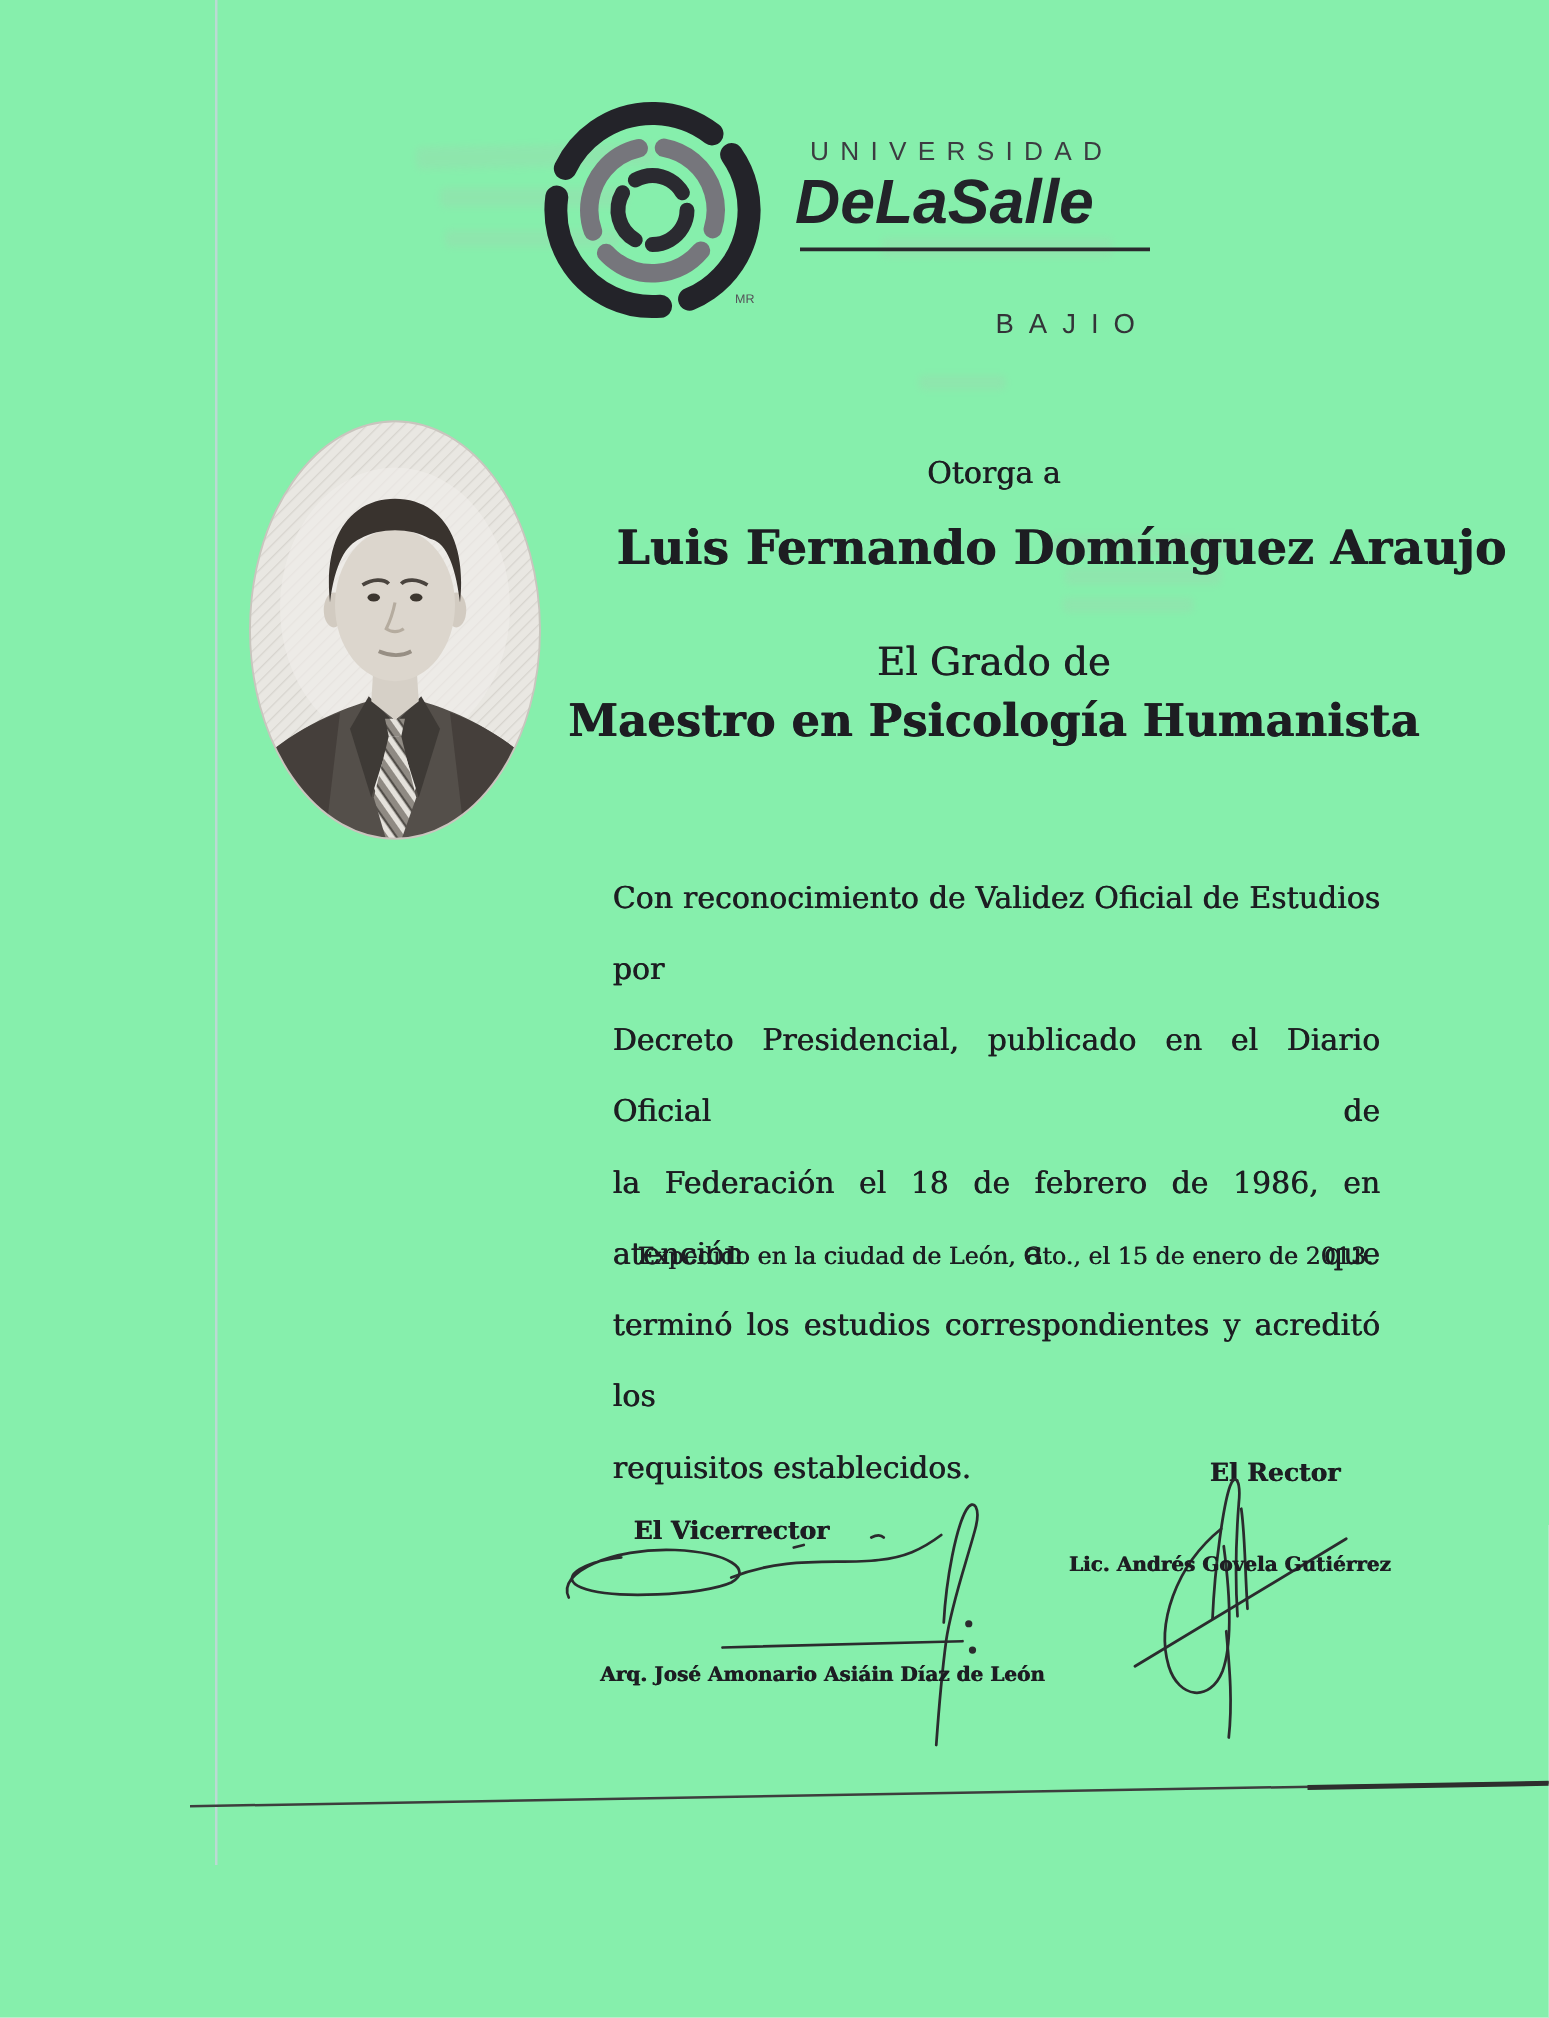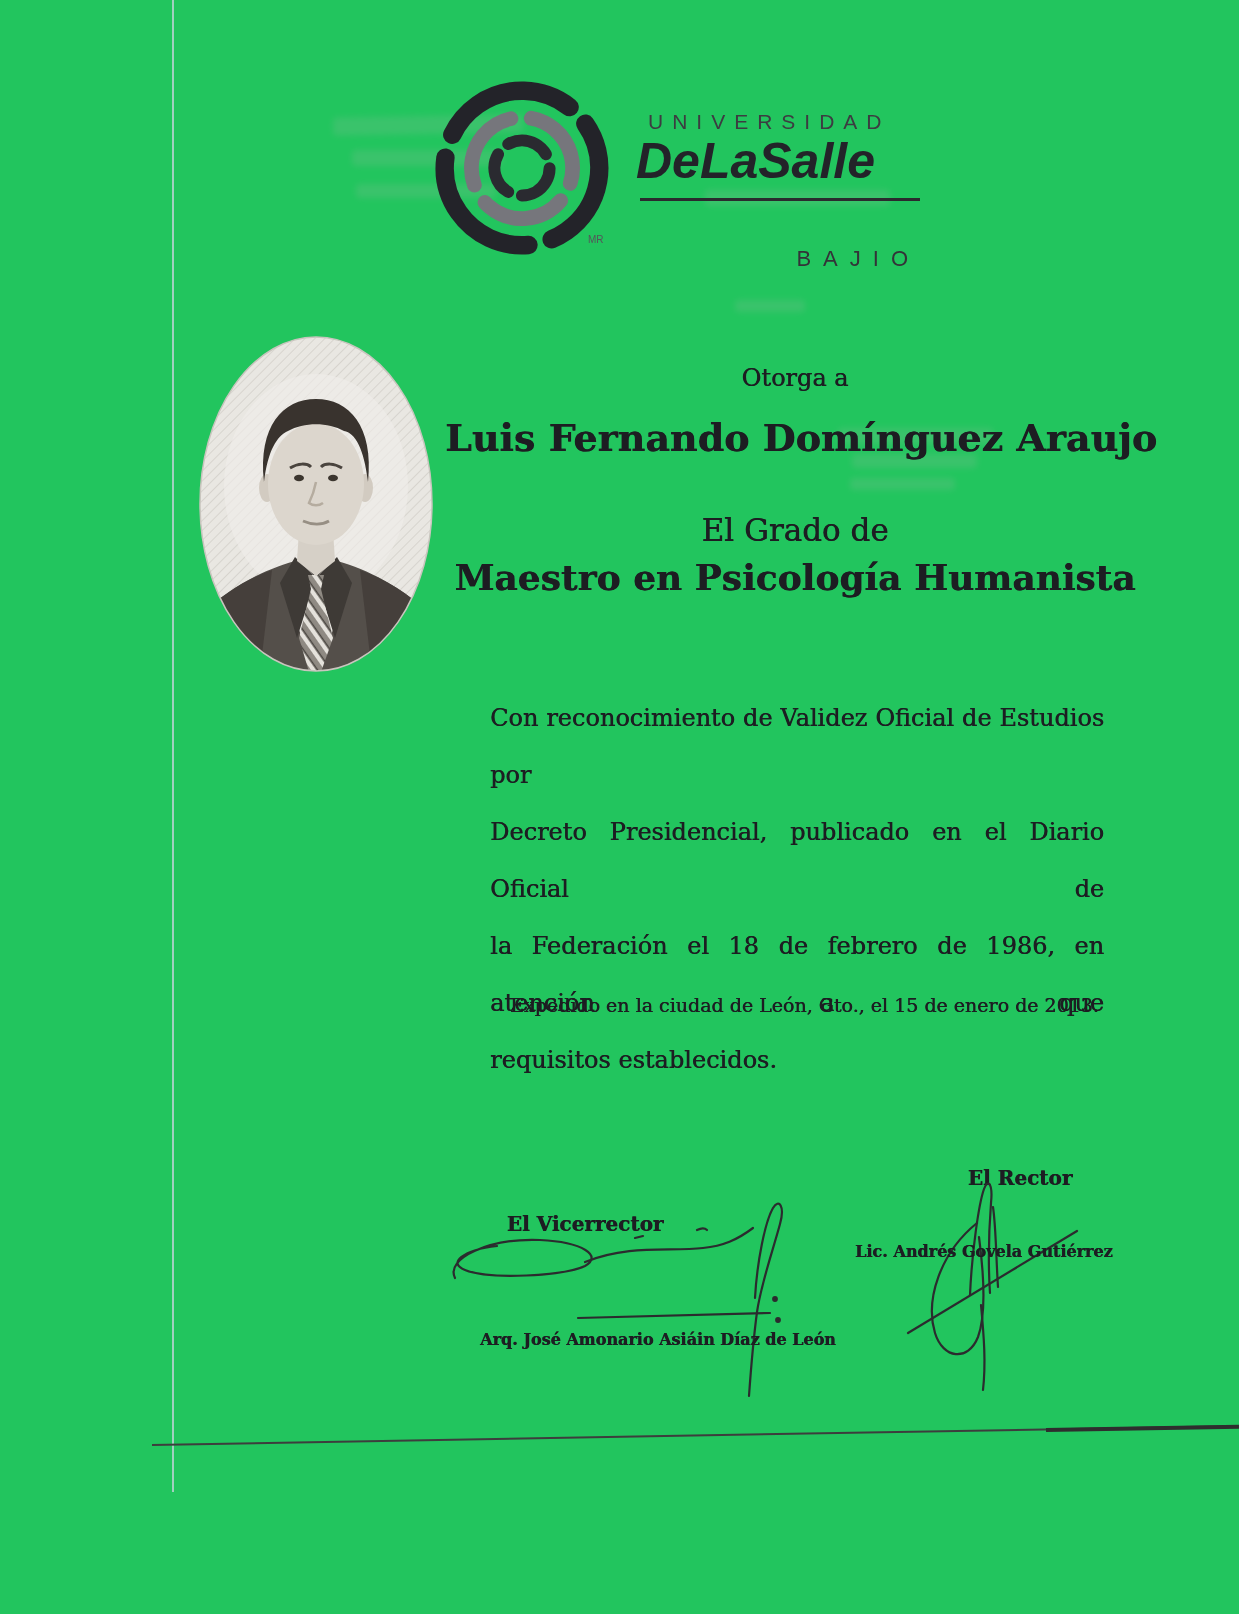--- a/index.html
+++ b/index.html
@@ -1,19 +1,19 @@
 <!DOCTYPE html>
 <html><head>
 <meta charset="utf-8">
 <style>
   html,body{margin:0;padding:0;background:#e8e8e6;}
   .page{
     position:relative;
     width:1239px;height:1614px;
-    background:#22c55e;
+    background:#86efac;
     overflow:hidden;
     font-family:"DejaVu Serif", serif;
     color:#1d1d22;
   }
   .abs{position:absolute;}
   
   .v-scanline{left:172px;top:0;width:2px;height:1492px;background:#ccd3e0;opacity:.75;}
   .h-paperedge{left:152px;top:1444px;width:1092px;height:2px;background:#3d3d3d;
     transform:rotate(-1deg);transform-origin:left center;}
   .h-paperedge-thick{left:1046px;top:1428px;width:196px;height:3.5px;background:#2e2e2e;
@@ -26,21 +26,21 @@
   .logo-delasalle{left:636px;top:132px;font-family:"Liberation Sans",sans-serif;
     font-size:50px;font-weight:bold;font-style:italic;letter-spacing:0px;color:#232329;white-space:nowrap;}
   .logo-divider{left:640px;top:198px;width:280px;height:3px;background:#2a2a2e;}
   .logo-bajio{left:640px;top:206px;width:280px;text-align:right;font-family:"Liberation Sans",sans-serif;
     font-size:22px;letter-spacing:12px;color:#333338;white-space:nowrap;margin-top:40px;}
   .logo-mr{left:588px;top:234px;font-family:Liberation Sans, sans-serif;font-size:10px;color:#55555a;}
   
   .blackletter{font-family:"DejaVu Serif",serif;color:#1d1d22;text-shadow:0.5px 0 0 currentColor;}
   .center-col{left:445px;width:700px;text-align:center;white-space:nowrap;}
   .otorga{top:364px;font-size:24px;}
-  .recipient{top:415px;font-size:38px;font-weight:bold;}
+  .recipient{top:415px;font-size:38px;font-weight:bold;margin-left:48px;}
   .grado{top:512px;font-size:31px;}
   .degree{top:556px;font-size:36px;font-weight:bold;}
   
   .body-par{left:490px;top:690px;width:614px;font-size:24px;line-height:57px;}
   .body-line{text-align:justify;text-align-last:justify;}
   .body-line.last{text-align-last:left;}
   .issued{left:510px;top:994px;font-size:19px;white-space:nowrap;text-align:center;}
   
   .sig-title{font-size:20px;font-weight:bold;text-align:center;white-space:nowrap;}
   .vicerrector-title{left:470px;top:1212px;width:230px;}
@@ -136,20 +136,21 @@
 
   <div class="abs center-col otorga blackletter">Otorga a</div>
   <div class="abs center-col recipient blackletter">Luis Fernando Domínguez Araujo</div>
   <div class="abs center-col grado blackletter">El Grado de</div>
   <div class="abs center-col degree blackletter">Maestro en Psicología Humanista</div>
 
   <div class="abs body-par blackletter">
     <div class="body-line">Con reconocimiento de Validez Oficial de Estudios por</div>
     <div class="body-line">Decreto Presidencial, publicado en el Diario Oficial de</div>
     <div class="body-line">la Federación el 18 de febrero de 1986, en atención a que</div>
+    <div class="body-line">terminó los estudios correspondientes y acreditó los</div>
     <div class="body-line last">requisitos establecidos.</div>
   </div>
   <div class="abs issued blackletter">Expedido en la ciudad de León, Gto., el 15 de enero de 2013.</div>
 
   <div class="abs sig-title vicerrector-title blackletter">El Vicerrector</div>
   <svg class="abs sig-svg" style="left:435px;top:1200px;" width="360" height="210" viewBox="0 0 360 210">
     <g fill="none" stroke="#2b2b2e" stroke-width="2.2" stroke-linecap="round">
       <path d="M 20 78 C 10 58 55 38 105 40 C 148 42 168 56 150 66 C 128 76 55 80 30 70 C 12 63 28 50 62 46"></path>
       <path d="M 150 62 C 195 44 235 52 268 48 C 288 46 302 40 318 28"></path>
       <path d="M 200 38 L 208 36"></path>

